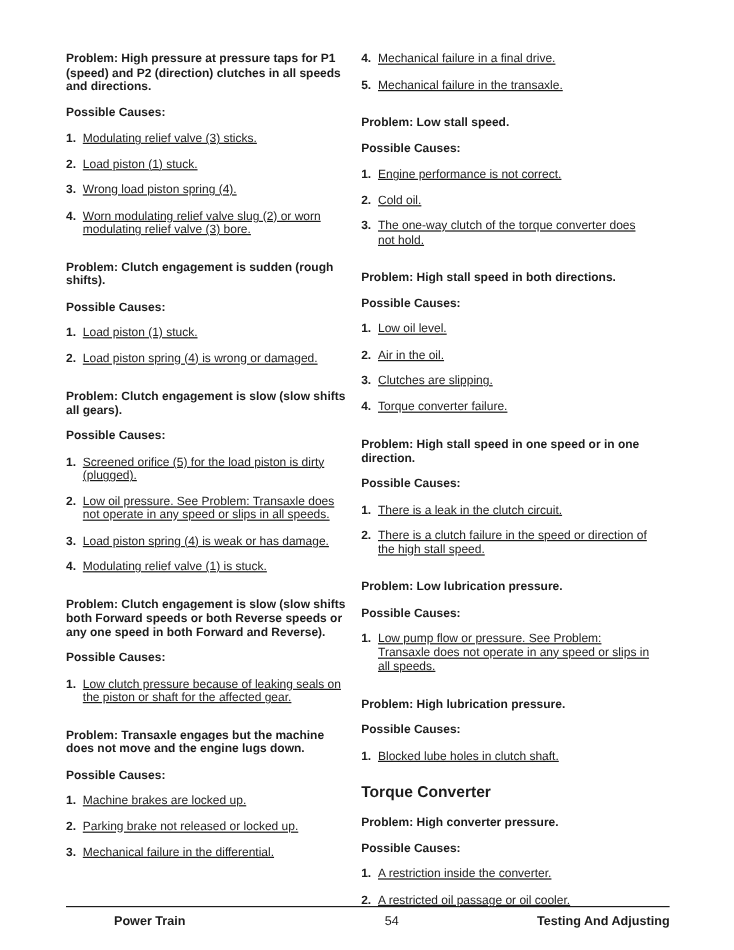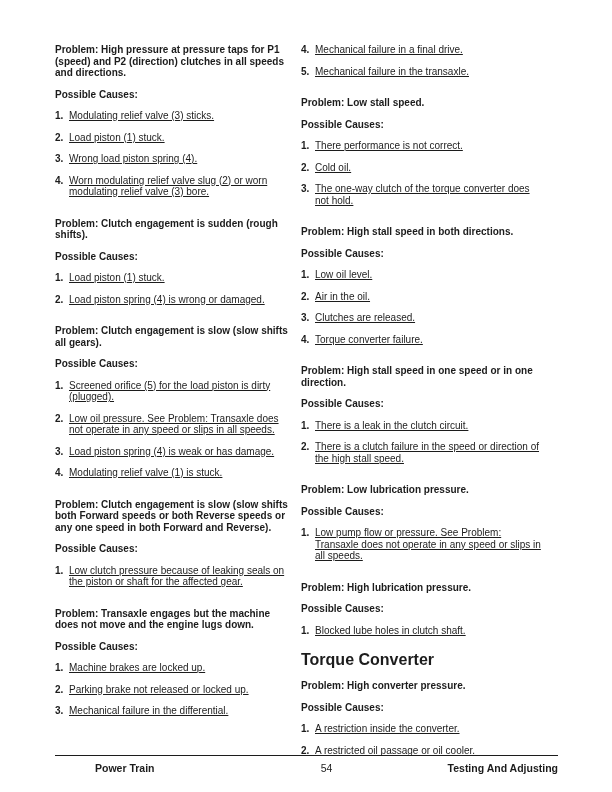--- a/index.html
+++ b/index.html
@@ -30,21 +30,21 @@
     margin-bottom: 10px;
   }
   .causes {
     font-weight: bold;
     font-size: 10px;
     line-height: 11.5px;
     margin-bottom: 10px;
   }
   .section-title {
     font-weight: bold;
-    font-size: 16px;
+    font-size: 13px;
     line-height: 16px;
     margin-top: 16px;
     margin-bottom: 9px;
   }
   .section-title + .problem { margin-top: 12px; }
   .item {
     display: flex;
     font-size: 10px;
     line-height: 11.5px;
     margin-bottom: 10px;
@@ -151,21 +151,21 @@
           <span class="txt">Mechanical failure in a final drive.</span>
         </div>
         <div class="item">
           <span class="num">5.</span>
           <span class="txt">Mechanical failure in the transaxle.</span>
         </div>
         <div class="problem">Problem: Low stall speed.</div>
         <div class="causes">Possible Causes:</div>
         <div class="item">
           <span class="num">1.</span>
-          <span class="txt">There performance is not correct.</span>
+          <span class="txt">Engine performance is not correct.</span>
         </div>
         <div class="item">
           <span class="num">2.</span>
           <span class="txt">Cold oil.</span>
         </div>
         <div class="item">
           <span class="num">3.</span>
           <span class="txt">The one-way clutch of the torque converter does not hold.</span>
         </div>
         <div class="problem">Problem: High stall speed in both directions.</div>
@@ -173,21 +173,21 @@
         <div class="item">
           <span class="num">1.</span>
           <span class="txt">Low oil level.</span>
         </div>
         <div class="item">
           <span class="num">2.</span>
           <span class="txt">Air in the oil.</span>
         </div>
         <div class="item">
           <span class="num">3.</span>
-          <span class="txt">Clutches are released.</span>
+          <span class="txt">Clutches are slipping.</span>
         </div>
         <div class="item">
           <span class="num">4.</span>
           <span class="txt">Torque converter failure.</span>
         </div>
         <div class="problem">Problem: High stall speed in one speed or in one direction.</div>
         <div class="causes">Possible Causes:</div>
         <div class="item">
           <span class="num">1.</span>
           <span class="txt">There is a leak in the clutch circuit.</span>

